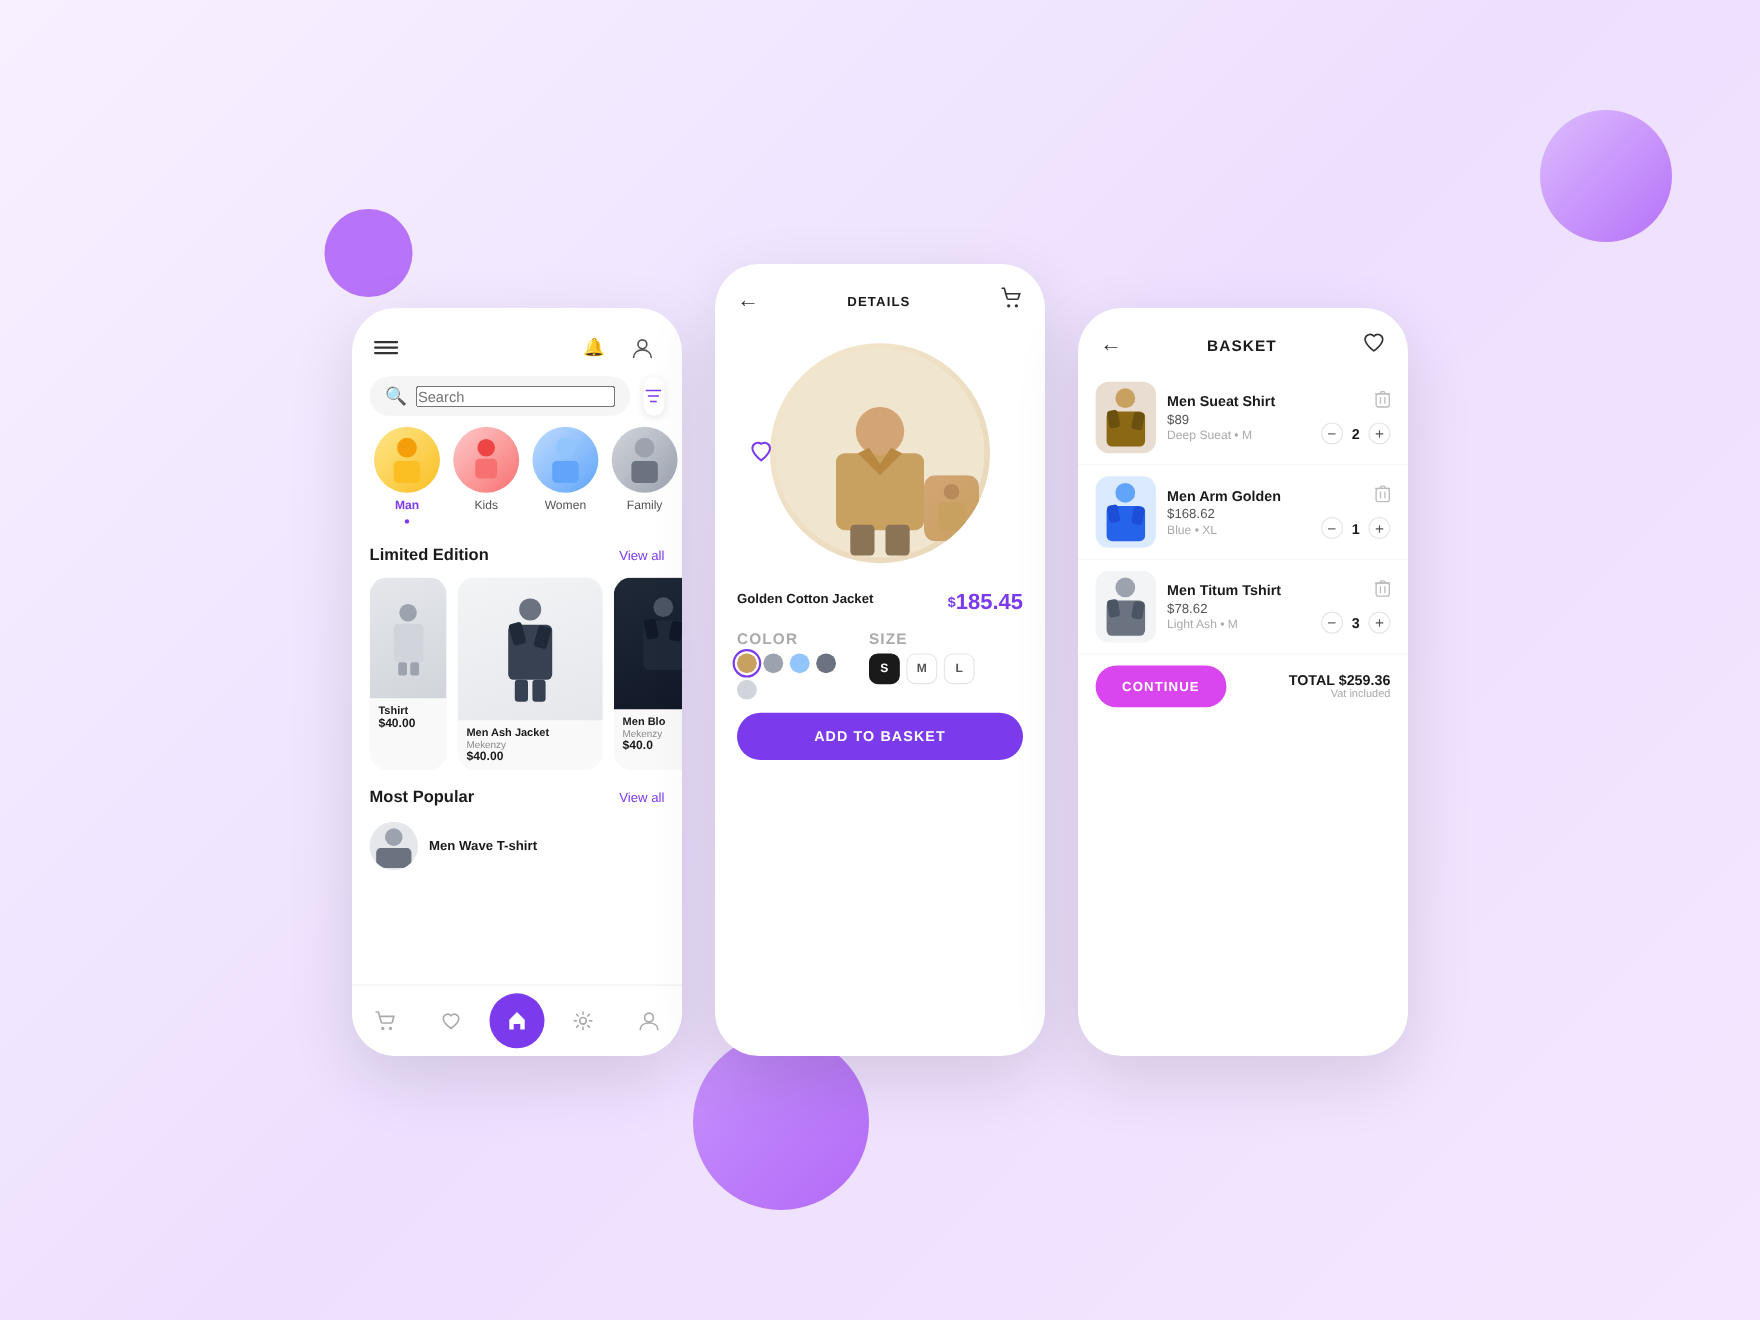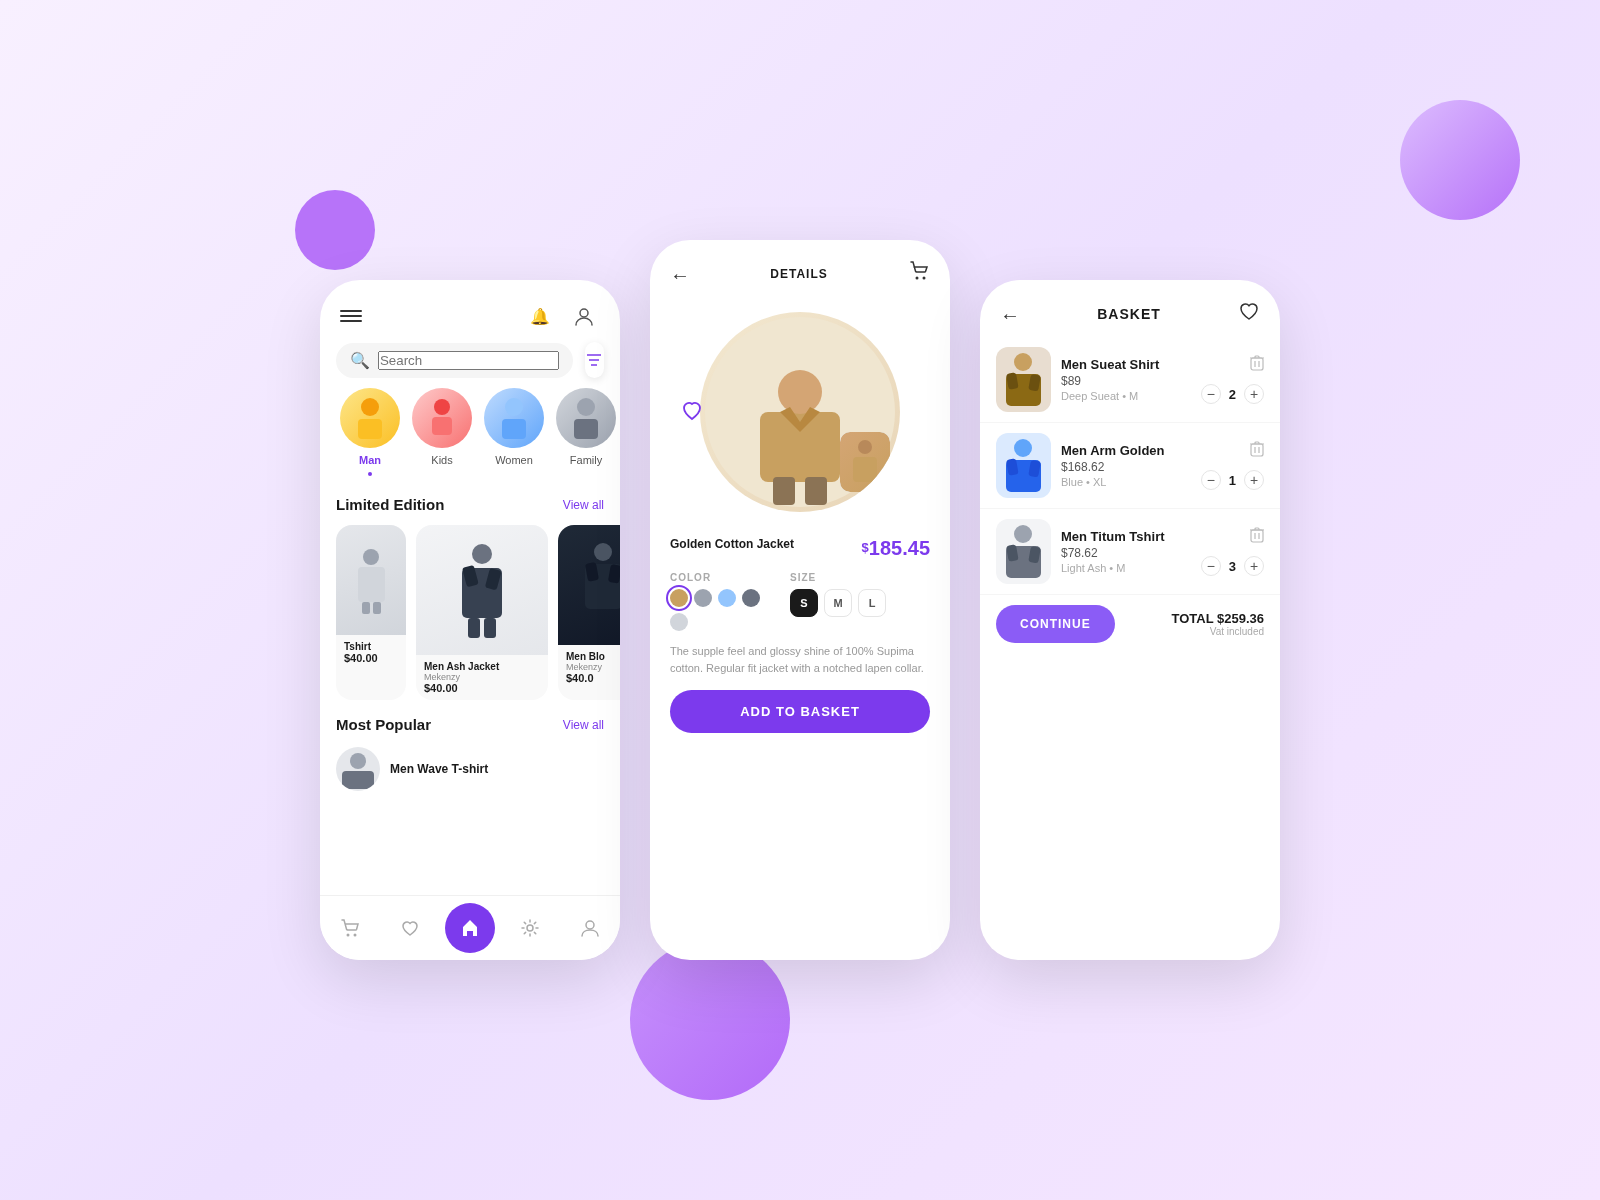--- a/index.html
+++ b/index.html
@@ -236,21 +236,21 @@
     }
     .product-main-name { font-size: 12px; font-weight: 700; color: #1a1a1a; line-height: 1.2; }
     .product-main-price { font-size: 20px; font-weight: 700; color: #7c3aed; }
     .options-row {
       display: flex;
       gap: 20px;
       margin-bottom: 12px;
     }
     .option-group label {
       display: block;
-      font-size: 10px;
+      font-size: 14px;
       font-weight: 600;
       color: #aaa;
       letter-spacing: 1px;
       margin-bottom: 6px;
     }
     .color-options { display: flex; gap: 6px; flex-wrap: wrap; max-width: 100px; }
     .color-dot {
       width: 18px; height: 18px;
       border-radius: 50%;
       cursor: pointer;
@@ -349,21 +349,21 @@
     .gift-label { font-size: 12px; color: #555; }
     .gift-select { font-size: 12px; color: #7c3aed; font-weight: 600; cursor: pointer; }
     .divider { height: 1px; background: #f0f0f0; margin: 4px 0; }
     .continue-row {
       display: flex;
       align-items: center;
       justify-content: space-between;
       padding: 10px 16px 20px;
     }
     .continue-btn {
-      background: #8b5cf6;
+      background: #d946ef;
       color: #fff;
       border: none;
       border-radius: 25px;
       padding: 12px 24px;
       font-size: 12px;
       font-weight: 700;
       letter-spacing: 1px;
       cursor: pointer;
     }
     .total-block { text-align: right; }
@@ -649,21 +649,20 @@
         <div class="option-group">
           <label>SIZE</label>
           <div class="size-options">
             <div class="size-btn selected">S</div>
             <div class="size-btn">M</div>
             <div class="size-btn">L</div>
           </div>
         </div>
       </div>
 
-      <p class="product-description">The supple feel and glossy shine of 100% Supima cotton. Regular fit jacket with a notched lapen collar.</p>
 
       <button class="add-to-basket-btn">ADD TO BASKET</button>
     </div>
   </div>
 
   <div class="phone phone-basket">
 
     <div class="basket-header">
       <span class="back-btn">←</span>
       <span class="basket-title">BASKET</span>

